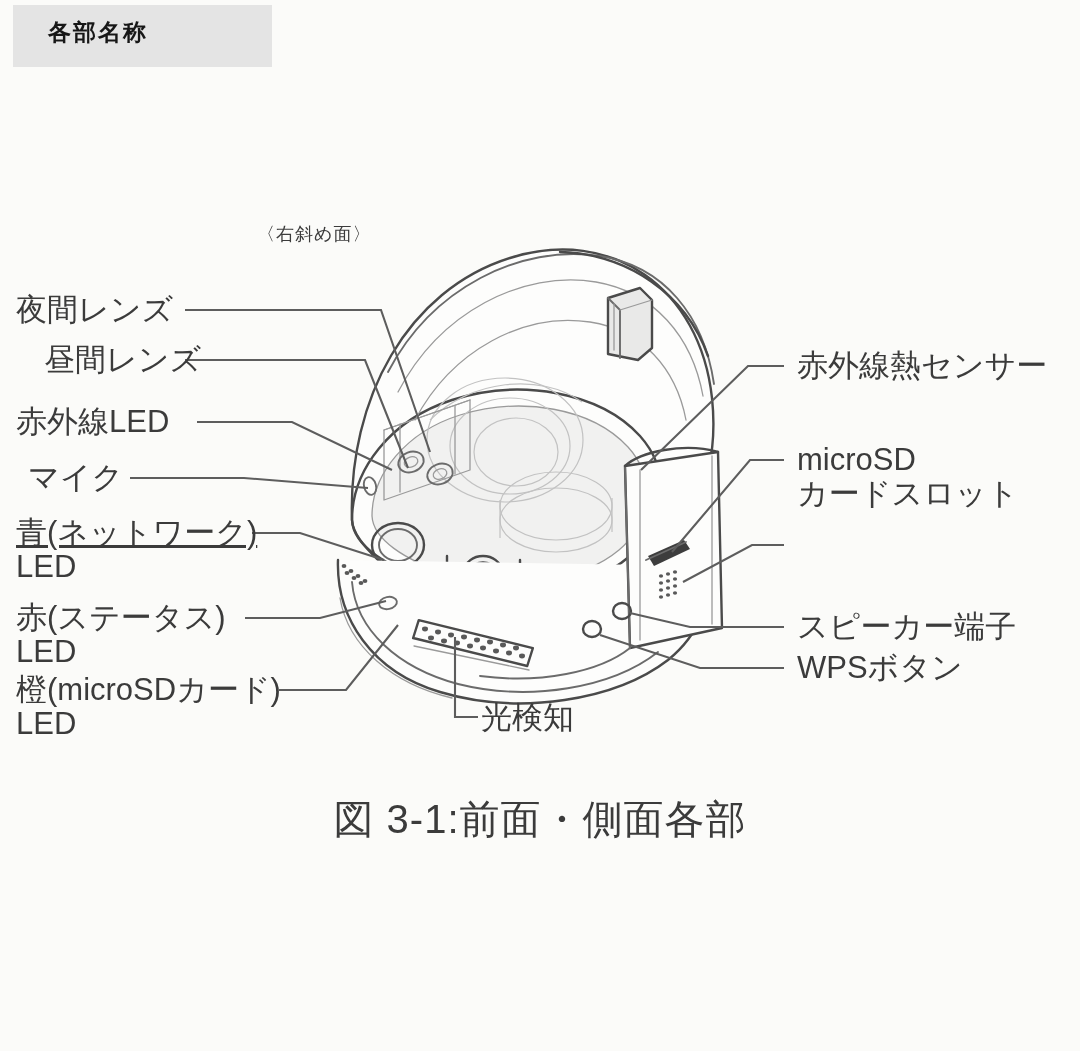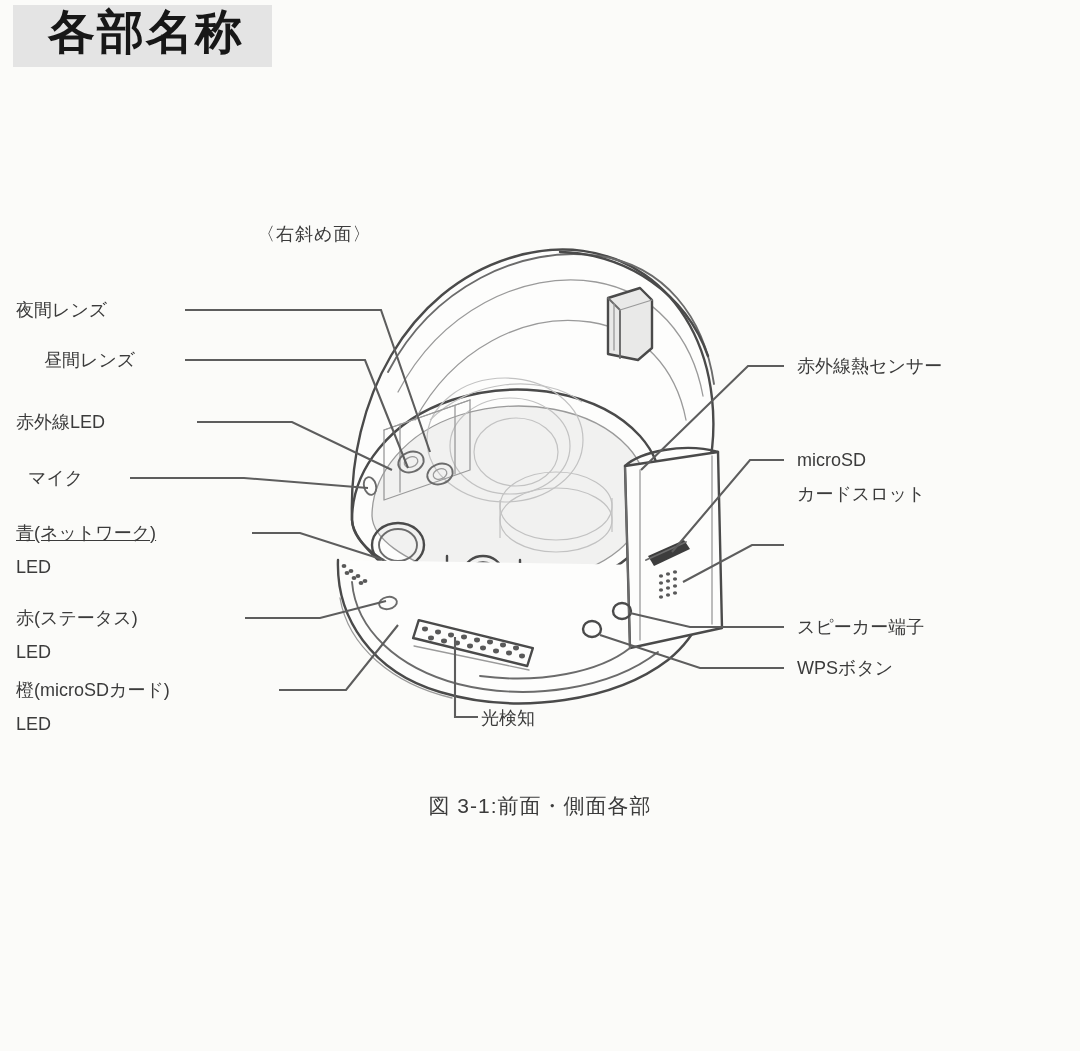--- a/index.html
+++ b/index.html
@@ -15,44 +15,44 @@
   #page{position:absolute;inset:0;}
 
   
   #header-banner{
     position:absolute;left:13px;top:5px;
     width:259px;height:62px;
     background:#e4e4e4;
   }
   #header-title{
     position:absolute;left:48px;top:12px;
-    font-size:47px;font-weight:bold;color:#171717;
+    font-size:23px;font-weight:bold;color:#171717;
     letter-spacing:2px;line-height:40px;
   }
 
   
   .label{
     position:absolute;
-    font-size:18px;
+    font-size:31px;
     line-height:34px;
     color:#3b3b3b;
     white-space:pre;
   }
   .label.right{text-align:center;}
 
   
   #view-annotation{
     position:absolute;left:257px;top:222px;
     font-size:18px;color:#3b3b3b;letter-spacing:1px;
   }
 
   
   #figure-caption{
     position:absolute;left:0;top:792px;width:1080px;
-    text-align:center;font-size:21px;color:#3b3b3b;
+    text-align:center;font-size:40px;color:#3b3b3b;
     letter-spacing:1px;
   }
 
   
   svg.layer{position:absolute;left:0;top:0;width:1080px;height:1051px;overflow:visible;}
   svg.layer.lines{pointer-events:none;}
   .ldr{fill:none;stroke:#5d5d5d;stroke-width:2.1;}
   .dev-out{fill:none;stroke:#4a4a4a;stroke-width:2.4;stroke-linejoin:round;stroke-linecap:round;}
   .dev-med{fill:none;stroke:#6b6b6b;stroke-width:1.9;stroke-linejoin:round;stroke-linecap:round;}
   .dev-thin{fill:none;stroke:#9a9a9a;stroke-width:1.3;stroke-linejoin:round;stroke-linecap:round;}

